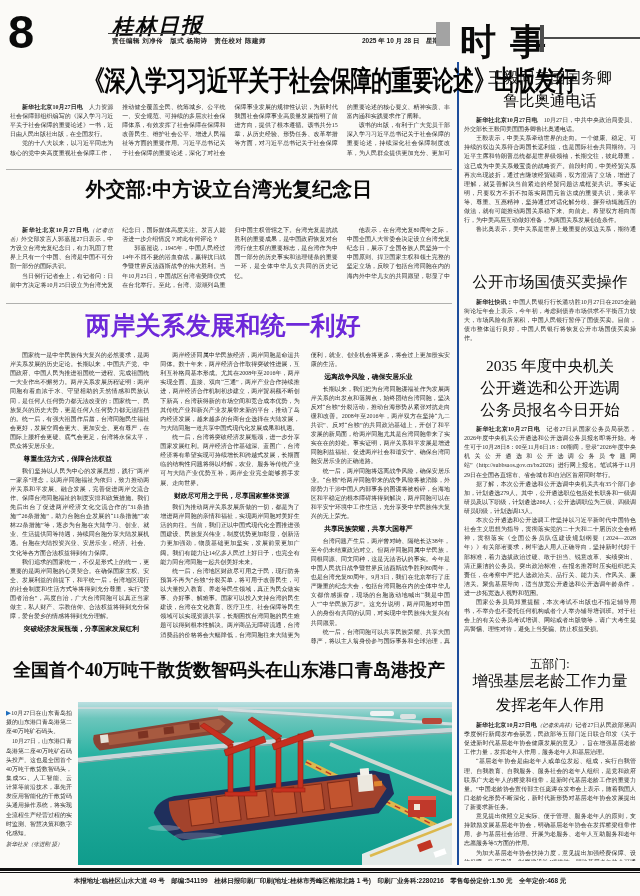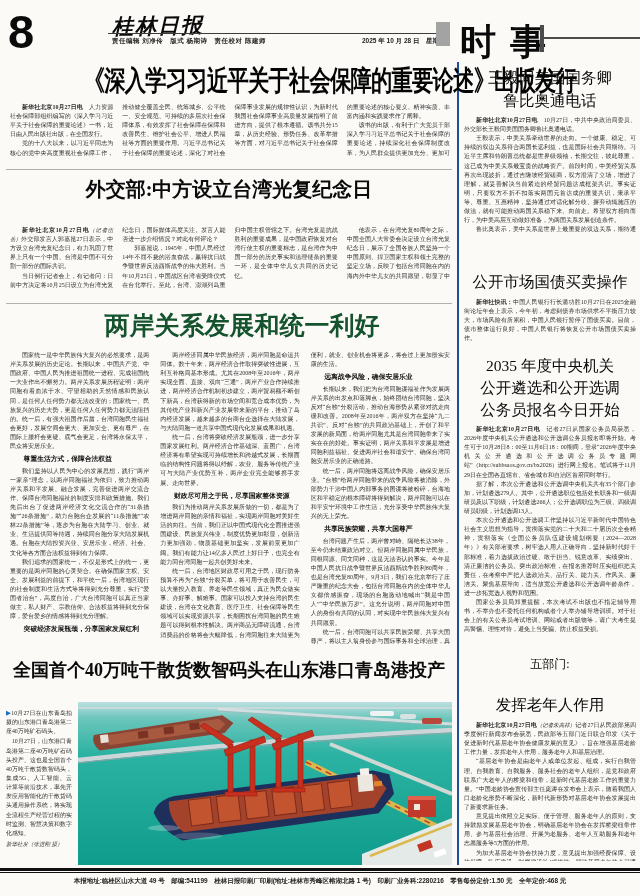--- a/index.html
+++ b/index.html
@@ -37,21 +37,21 @@
   .a-head{left:6px;top:62px;width:446px;text-align:center;white-space:nowrap;}
   .a-head span{display:inline-block;font-family:"Liberation Sans","DejaVu Sans",sans-serif;
                font-size:28px;font-weight:900;color:#040404;transform:scaleX(.76);transform-origin:center;letter-spacing:-1px;}
   .a-body{left:10px;top:103px;width:440px;height:60px;}
 
   
   .b-head{width:446px;left:6px;text-align:center;font-weight:900;font-size:20px;color:#0a0a0a;}
   .b-body{left:10px;top:226px;width:440px;height:72px;}
 
   
-  .c-head{left:19px;top:309px;width:446px;text-align:center;font-size:25px;font-weight:900;color:#14532d;}
+  .c-head{left:0;top:309px;width:446px;text-align:center;font-size:25px;font-weight:900;color:#6d28d9;}
   .c-byline{left:6px;top:339px;width:446px;text-align:center;font-size:7px;color:#333;}
   .c-body{left:10px;top:351px;width:440px;height:302px;}
 
   
   .d-head{left:6px;top:658px;width:446px;text-align:center;font-size:18px;font-weight:900;color:#0a0a0a;white-space:nowrap;}
   .d-caption{left:6px;top:708px;width:66px;font-size:5.9px;line-height:1.55;text-align:justify;color:#2c2c2c;}
   .d-caption p{margin:0;text-indent:0;}
   .d-caption .cap2{text-indent:1em;margin-top:1px;}
   .cap-marker{color:#1f6fbf;font-size:6.5px;}
   .credit{font-style:italic;font-size:5.5px;margin-top:2px;color:#333;}
@@ -251,20 +251,21 @@
   <div class="abs r-body art-body" style="top:425px;height:218px;">
     <p class="pfirst"><b class="lead">新华社北京10月27日电</b><span>　记者27日从国家公务员局获悉，2026年度中央机关公开遴选和公开选调公务员报名即将开始。考生可于10月28日8：00至11月6日18：00期间，登录“2026年度中央机关公开遴选和公开选调公务员专题网站”（http://subbsaos.gov.cn/bx2026）进行网上报名。笔试将于11月29日在全国各直辖市、省会城市和自治区首府同时举行。</span></p>
     <div>
         <p>据了解，本次公开遴选和公开选调中央机关共有35个部门参加，计划遴选279人。其中，公开遴选职位包括处长职务和一级调研员及以下职级，计划遴选266人；公开选调职位为三级、四级调研员职级，计划选调13人。</p>
         <p>本次公开遴选和公开选调工作坚持以习近平新时代中国特色社会主义思想为指导，贯彻落实党的二十大和二十届历次全会精神，贯彻落实《全国公务员队伍建设规划纲要（2024—2028年）》有关部署要求，树牢选人用人正确导向，坚持新时代好干部标准，着力选拔政治过硬、敢于担当、锐意改革、实绩突出、清正廉洁的公务员。突出政治标准，在报名推荐时压实组织把关责任，在考察中严把人选政治关、品行关、能力关、作风关、廉洁关。聚焦基层导向，适当放宽公开遴选和公开选调年龄条件，进一步拓宽选人视野和范围。</p>
         <p>国家公务员局郑重提醒，本次考试不出版也不指定辅导用书，不举办也不委托任何机构或者个人举办辅导培训班。对于社会上的有关公务员考试培训、网站或者出版物等，请广大考生提高警惕、理性对待，避免上当受骗、防止权益受损。</p>
       </div>
   </div>
 
   <div class="abs r-head small" style="top:656px;">五部门:</div>
+  <div class="abs r-head" style="top:671px;">增强基层老龄工作力量</div>
   <div class="abs r-head" style="top:695px;">发挥老年人作用</div>
   <div class="abs r-body art-body" style="top:721px;height:140px;">
     <p class="pfirst"><b class="lead">新华社北京10月27日电</b><i class="reporter">（记者朱高祥）</i><span>记者27日从民政部第四季度例行新闻发布会获悉，民政部等五部门近日联合印发《关于促进新时代基层老年协会健康发展的意见》，旨在增强基层老龄工作力量，发挥老年人作用，服务老年人和基层治理。</span></p>
     <div>
         <p>“基层老年协会是由老年人或单位发起、组成，实行自我管理、自我教育、自我服务、服务社会的老年人组织，是党和政府联系广大老年人的桥梁和纽带，是新时代基层老龄工作的重要力量。”中国老龄协会宣传部主任庞涛在发布会上表示，随着我国人口老龄化形势不断深化，新时代新形势对基层老年协会发展提出了新要求新任务。</p>
         <p>意见提出依照立足实际、便于管理、服务老年人的原则，支持鼓励发展基层老年协会，明确基层老年协会在发挥桥梁纽带作用、参与基层社会治理、开展为老服务、老年人互助服务和老年志愿服务等5方面的作用。</p>
         <p>为加大基层老年协会扶持力度，意见提出加强经费保障、设施保障、队伍建设、制度建设等4项措施，明确基层老年协会可通过多种方式争取经费支持，支持社会力量通过公益捐赠等方式参与基层老年协会建设等。</p>
       </div>
   </div>
 

